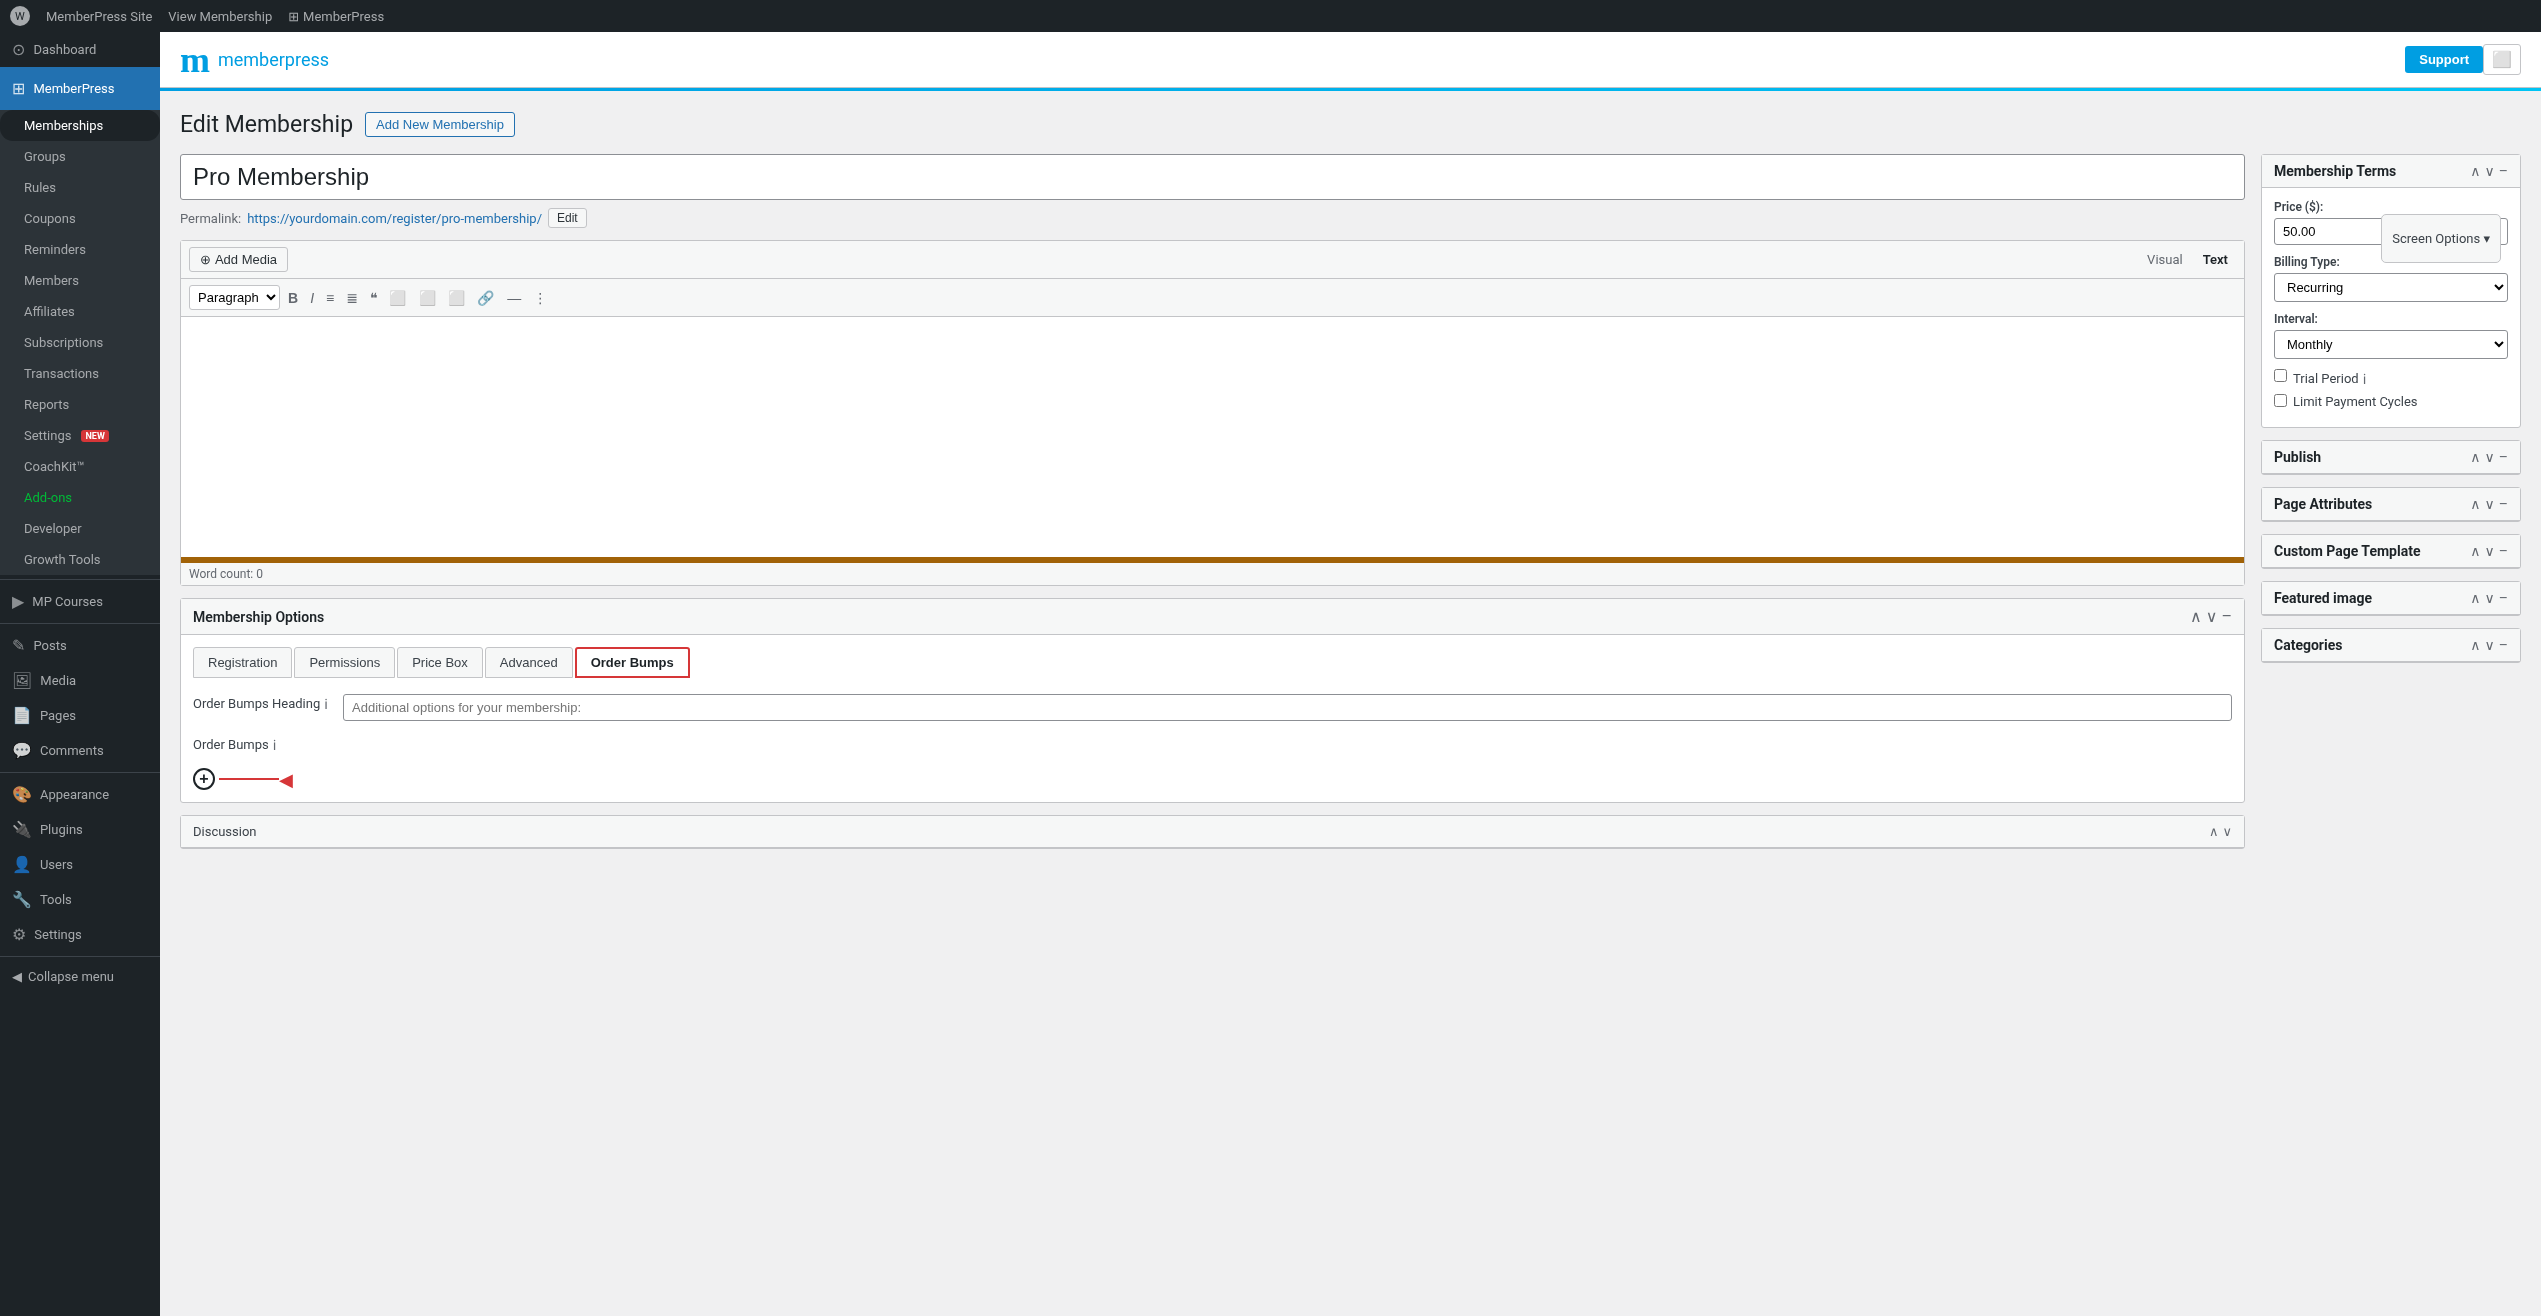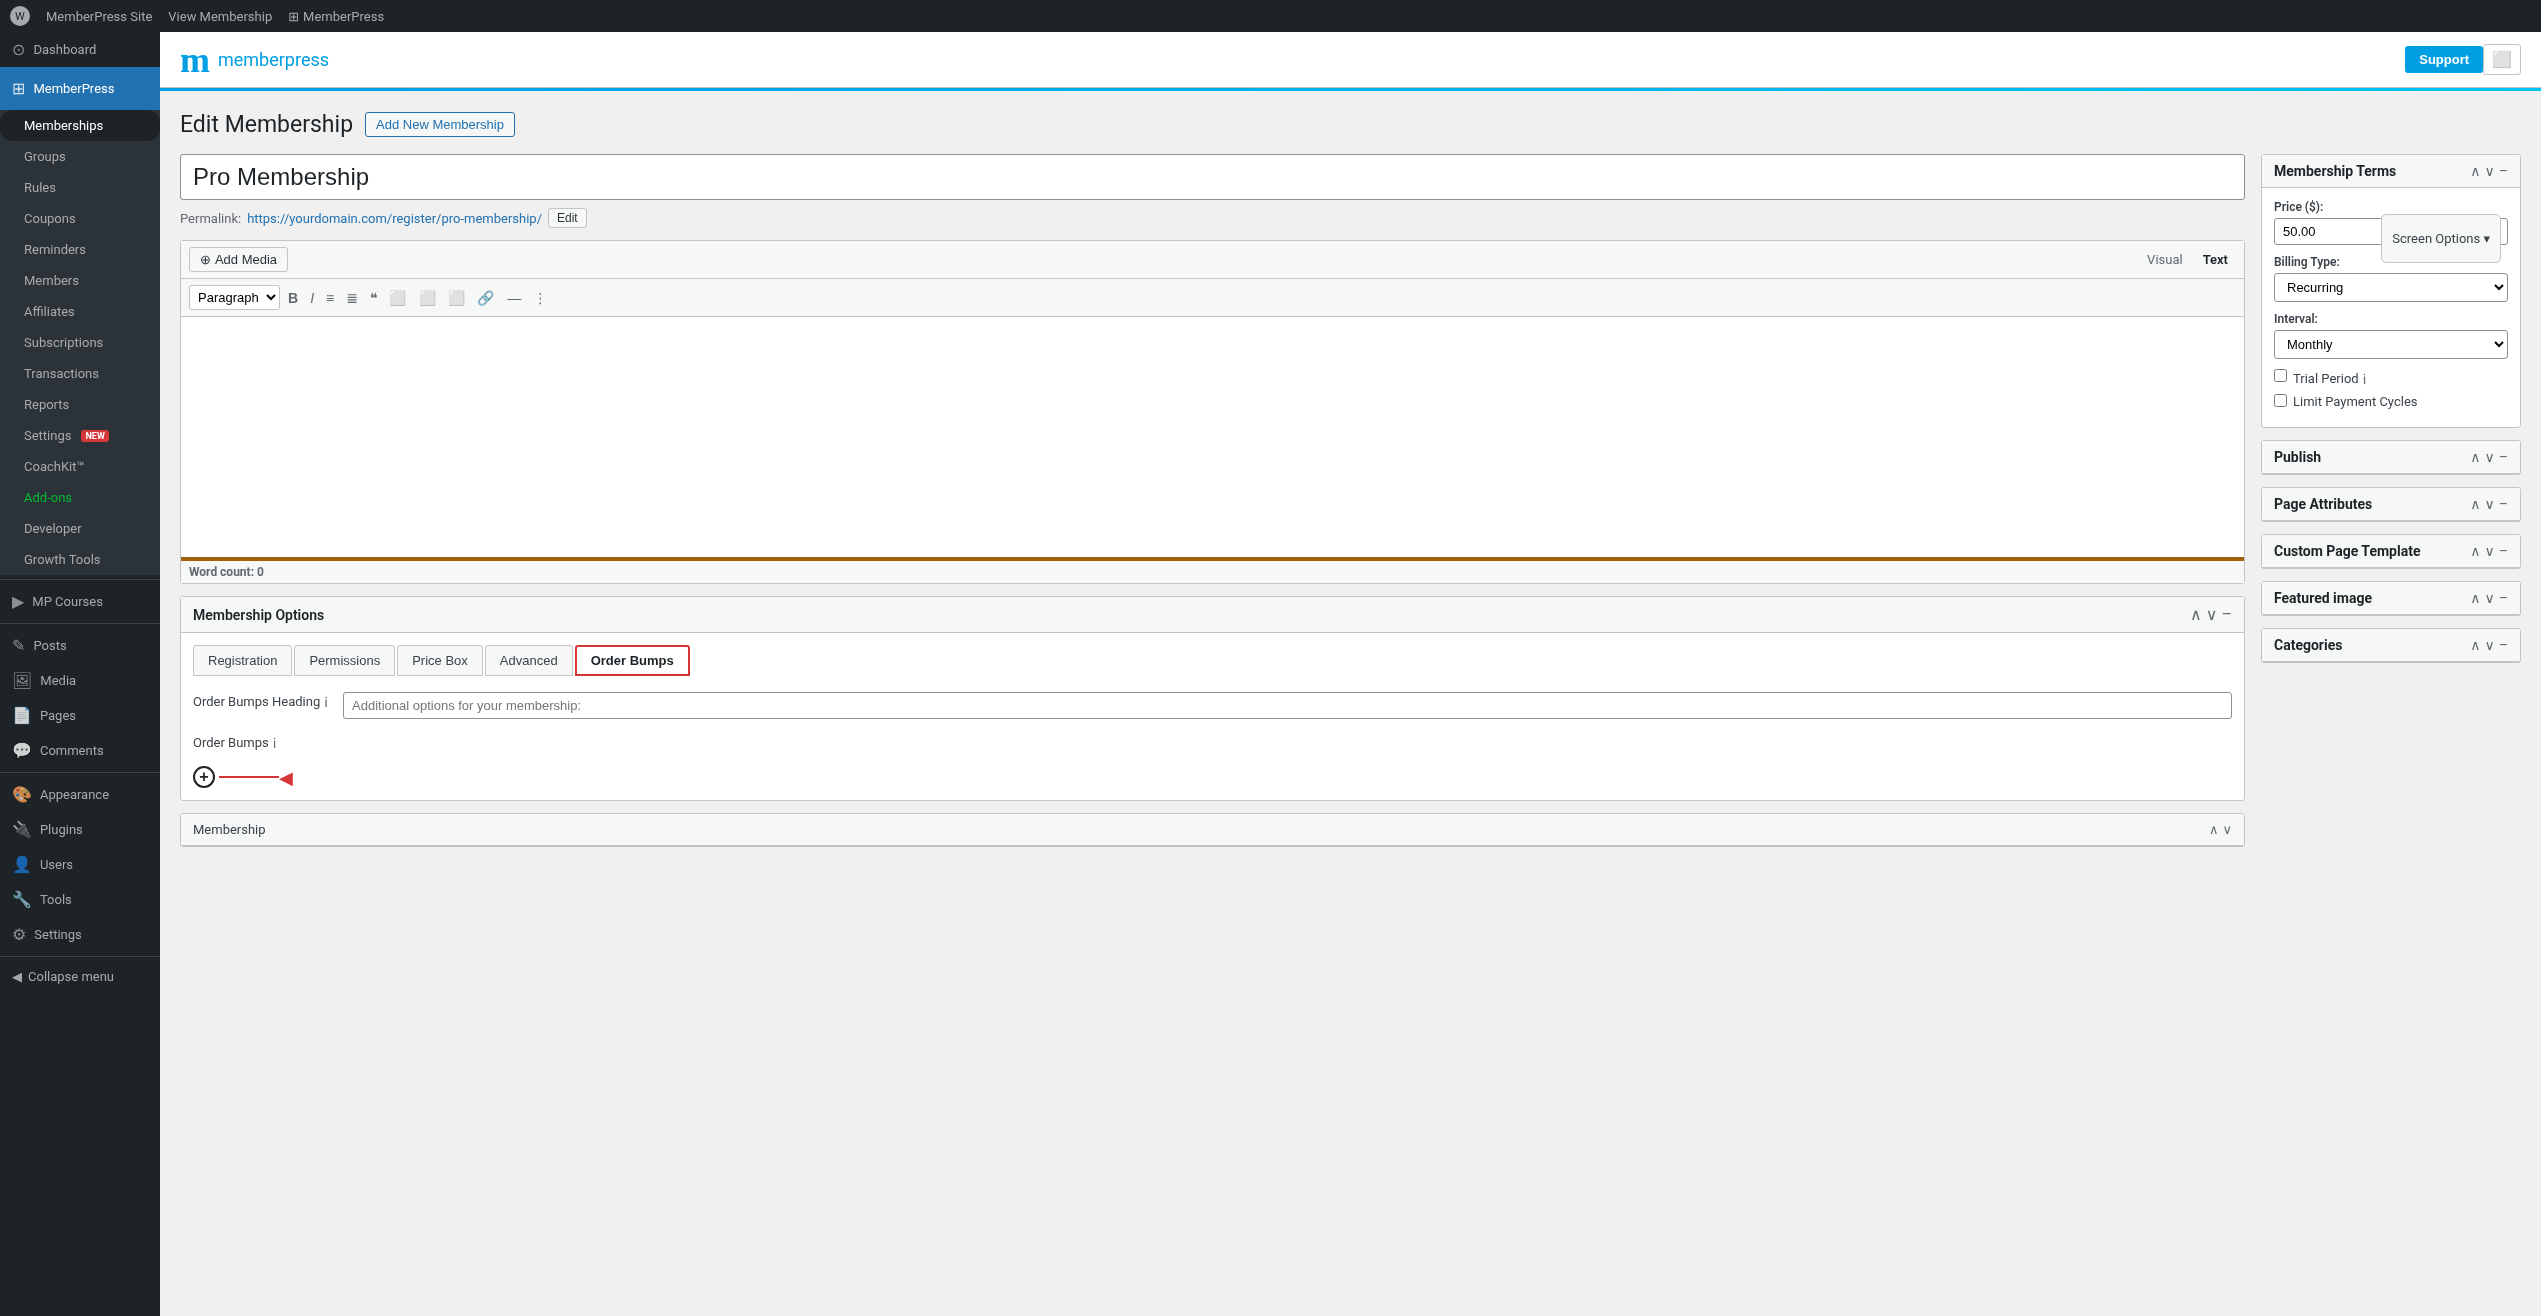--- a/index.html
+++ b/index.html
@@ -248,25 +248,24 @@
     }
 
     .editor-content-area {
       min-height: 240px;
       padding: 12px;
       background: #fff;
     }
 
     .editor-footer {
       padding: 4px 8px;
-      border-top: 4px solid #a16207;
+      border-top: 6px solid #a16207;
       background: #f6f7f7;
       font-size: 12px;
       color: #646970;
-      font-weight: bold;
     }
 
     
     .meta-box {
       background: #fff;
       border: 1px solid #c3c4c7;
       border-radius: 3px;
       margin-bottom: 12px;
     }
     .meta-box-header {
@@ -720,21 +719,21 @@
                     <span style="color:#d63638; font-size:18px;">◀</span>
                   </div>
                 </div>
               </div>
             </div>
           </div>
 
           
           <div class="discuss-box">
             <div class="discuss-header">
-              <span>Membership</span>
+              <span>Discussion</span>
               <div style="display:flex; gap:4px; color:#646970;">
                 <span>∧</span>
                 <span>∨</span>
               </div>
             </div>
           </div>
         </div>
 
         <div class="right-sidebar">
 

